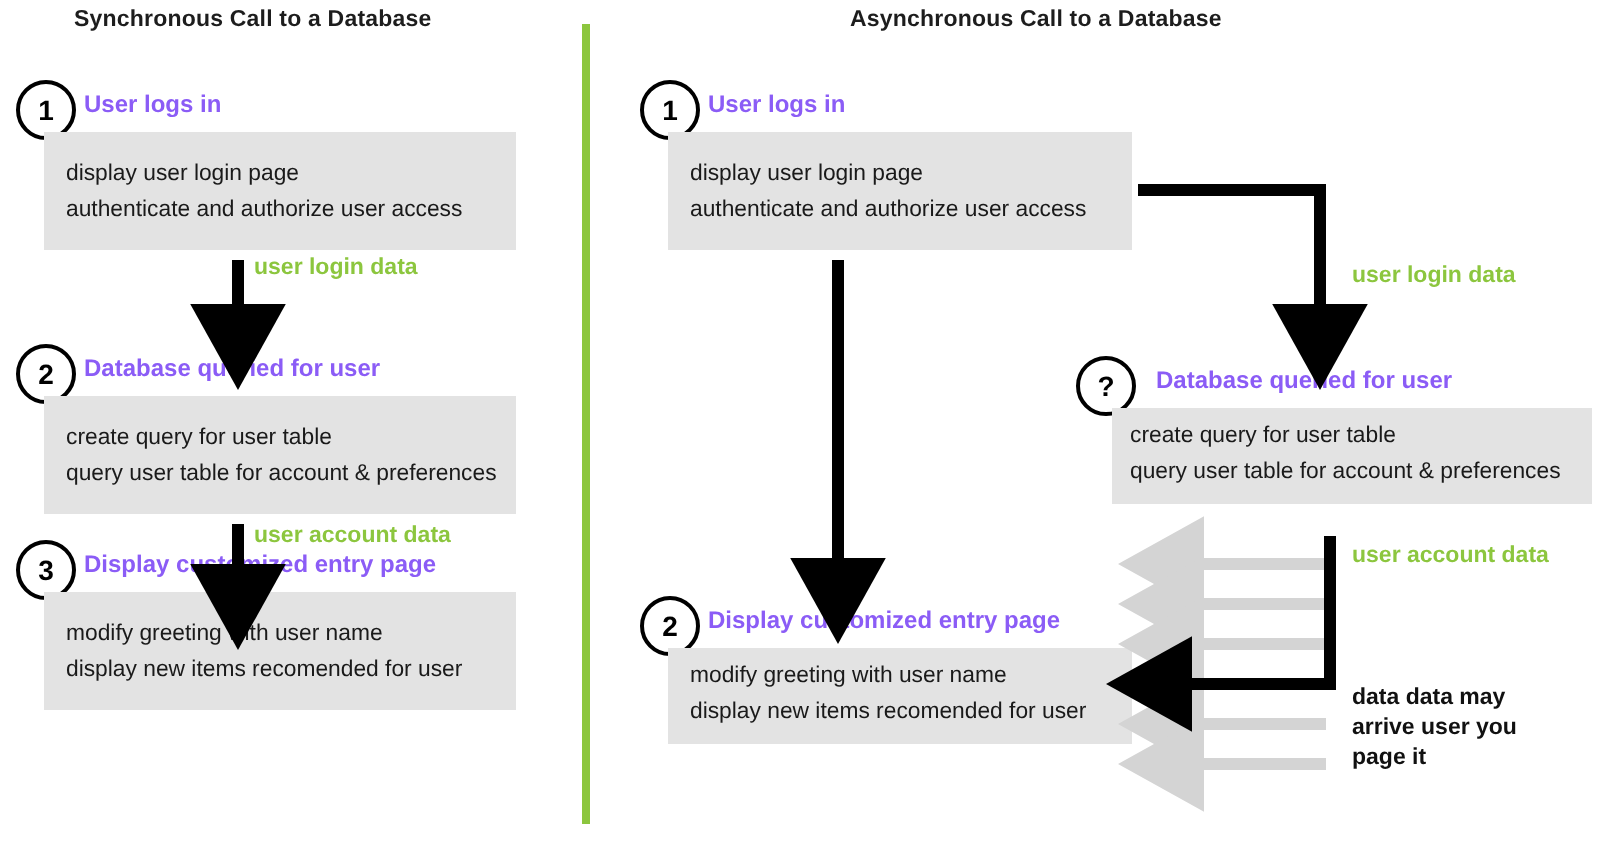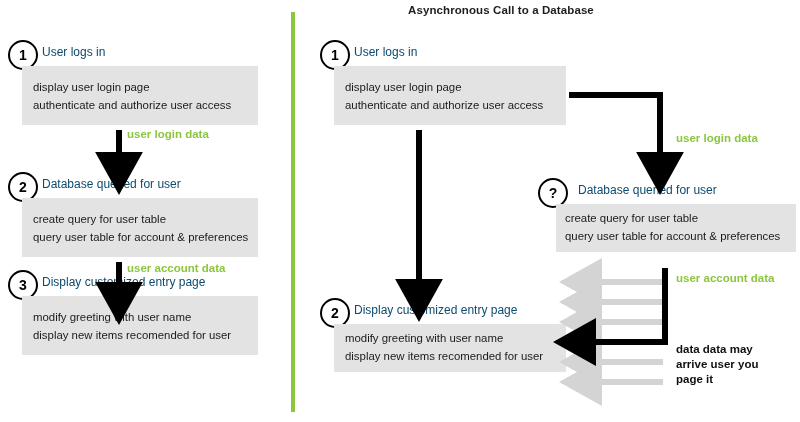--- a/index.html
+++ b/index.html
@@ -1,37 +1,38 @@
 <!DOCTYPE html>
 <html><head>
 <meta charset="utf-8">
 <style>
   html,body{margin:0;padding:0;background:#ffffff;}
   body{width:800px;height:422px;position:relative;overflow:hidden;
        font-family:"Liberation Sans","DejaVu Sans",sans-serif;color:#1a1a1a;}
   .canvas{position:absolute;inset:0;}
   .panel-title{position:absolute;font-size:11.5px;font-weight:700;letter-spacing:.1px;
                color:#1d1d1d;white-space:nowrap;}
-  .step-head{position:absolute;font-size:12px;font-weight:400;color:#0c4a6e;white-space:nowrap;}
+  .step-head{position:absolute;font-size:12px;font-weight:700;color:#8b5cf6;white-space:nowrap;}
   .badge{position:absolute;width:30px;height:30px;border:2.2px solid #000;border-radius:50%;
          box-sizing:border-box;background:#fff;display:flex;align-items:center;justify-content:center;
          font-size:14px;font-weight:700;color:#000;}
   .detail-box{position:absolute;background:#e3e3e3;box-sizing:border-box;}
   .detail-line{position:absolute;font-size:11.4px;color:#1a1a1a;white-space:nowrap;}
   .lbl-green{position:absolute;font-size:11.5px;font-weight:700;color:#8CC63E;white-space:nowrap;}
   .lbl-black{position:absolute;font-size:11.5px;font-weight:700;color:#111;white-space:nowrap;line-height:15px;}
   .divider{position:absolute;background:#8CC63E;}
   svg{position:absolute;left:0;top:0;overflow:visible;}
 </style>
 </head>
 <body>
 
 <div class="canvas">
 
-  <div class="panel-title" style="left:408px;top:4px;text-align:right;">Asynchronous Call to a Database</div>
+  <div class="panel-title" style="left:37px;top:4px;">Synchronous Call to a Database</div>
+  <div class="panel-title" style="left:425px;top:4px;text-align:right;">Asynchronous Call to a Database</div>
 
   <div class="divider" style="left:291px;top:12px;width:4px;height:400px;"></div>
 
   <div class="badge" style="left:8px;top:40px;">1</div>
   <div class="step-head" style="left:42px;top:45px;">User logs in</div>
   <div class="detail-box" style="left:22px;top:66px;width:236px;height:59px;"></div>
   <div class="detail-line" style="left:33px;top:81px;">display user login page</div>
   <div class="detail-line" style="left:33px;top:99px;">authenticate and authorize user access</div>
 
   <div class="lbl-green" style="left:127px;top:128px;">user login data</div>

